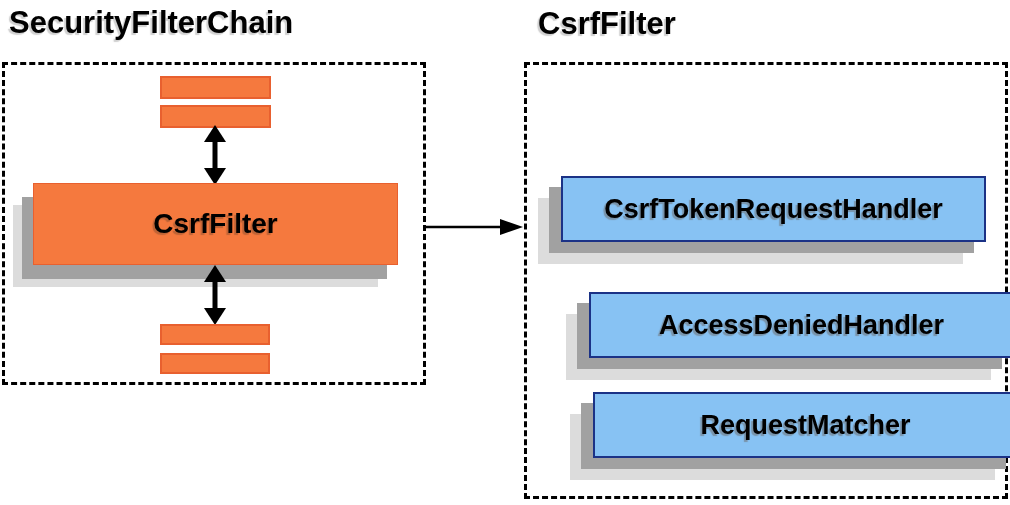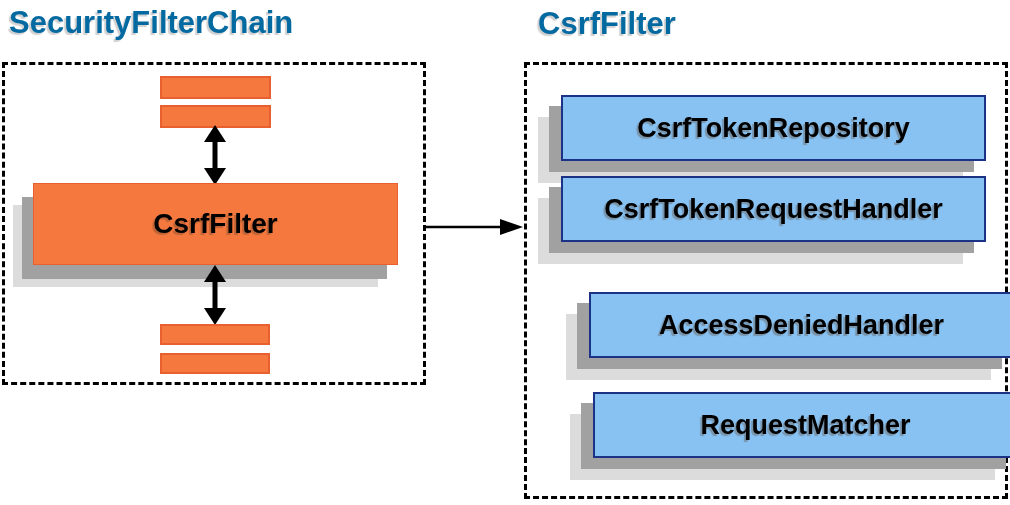--- a/index.html
+++ b/index.html
@@ -7,21 +7,21 @@
     position:relative;
     width:1010px;height:505px;
     background:#ffffff;
     font-family:"Liberation Sans", sans-serif;
     overflow:hidden;
   }
   .title{
     position:absolute;
     font-weight:bold;
     font-size:31px;
-    color:#0369a1;
+    color:#000000;
     letter-spacing:0px;
     text-shadow:-2px 2px 1px rgba(170,170,170,0.55);
     white-space:nowrap;
   }
   .left-title{left:9px;top:5px;}
   .right-title{left:538px;top:6px;}
   .dashed{
     position:absolute;
     border:3px dashed #000;
     background:transparent;
@@ -95,23 +95,20 @@
   </svg>
 
   <div class="bar" style="left:160px;top:324px;width:110px;height:21px;"></div>
   <div class="bar" style="left:160px;top:353px;width:110px;height:21px;"></div>
 
   <svg style="left:425px;top:217px;" width="99" height="20" viewBox="0 0 99 20">
     <line x1="0" y1="10" x2="78" y2="10" stroke="#000" stroke-width="2.5"></line>
     <polygon points="98,10 75,2 75,18" fill="#000"></polygon>
   </svg>
 
-  <div class="blue-box" style="top:95px;">
-    <span class="lbl">CsrfTokenRepository</span>
-  </div>
   <div class="blue-box" style="top:176px;">
     <span class="lbl">CsrfTokenRequestHandler</span>
   </div>
   <div class="blue-box" style="top:292px;margin-left:28px;">
     <span class="lbl">AccessDeniedHandler</span>
   </div>
   <div class="blue-box" style="top:392px;margin-left:32px;">
     <span class="lbl">RequestMatcher</span>
   </div>
 

